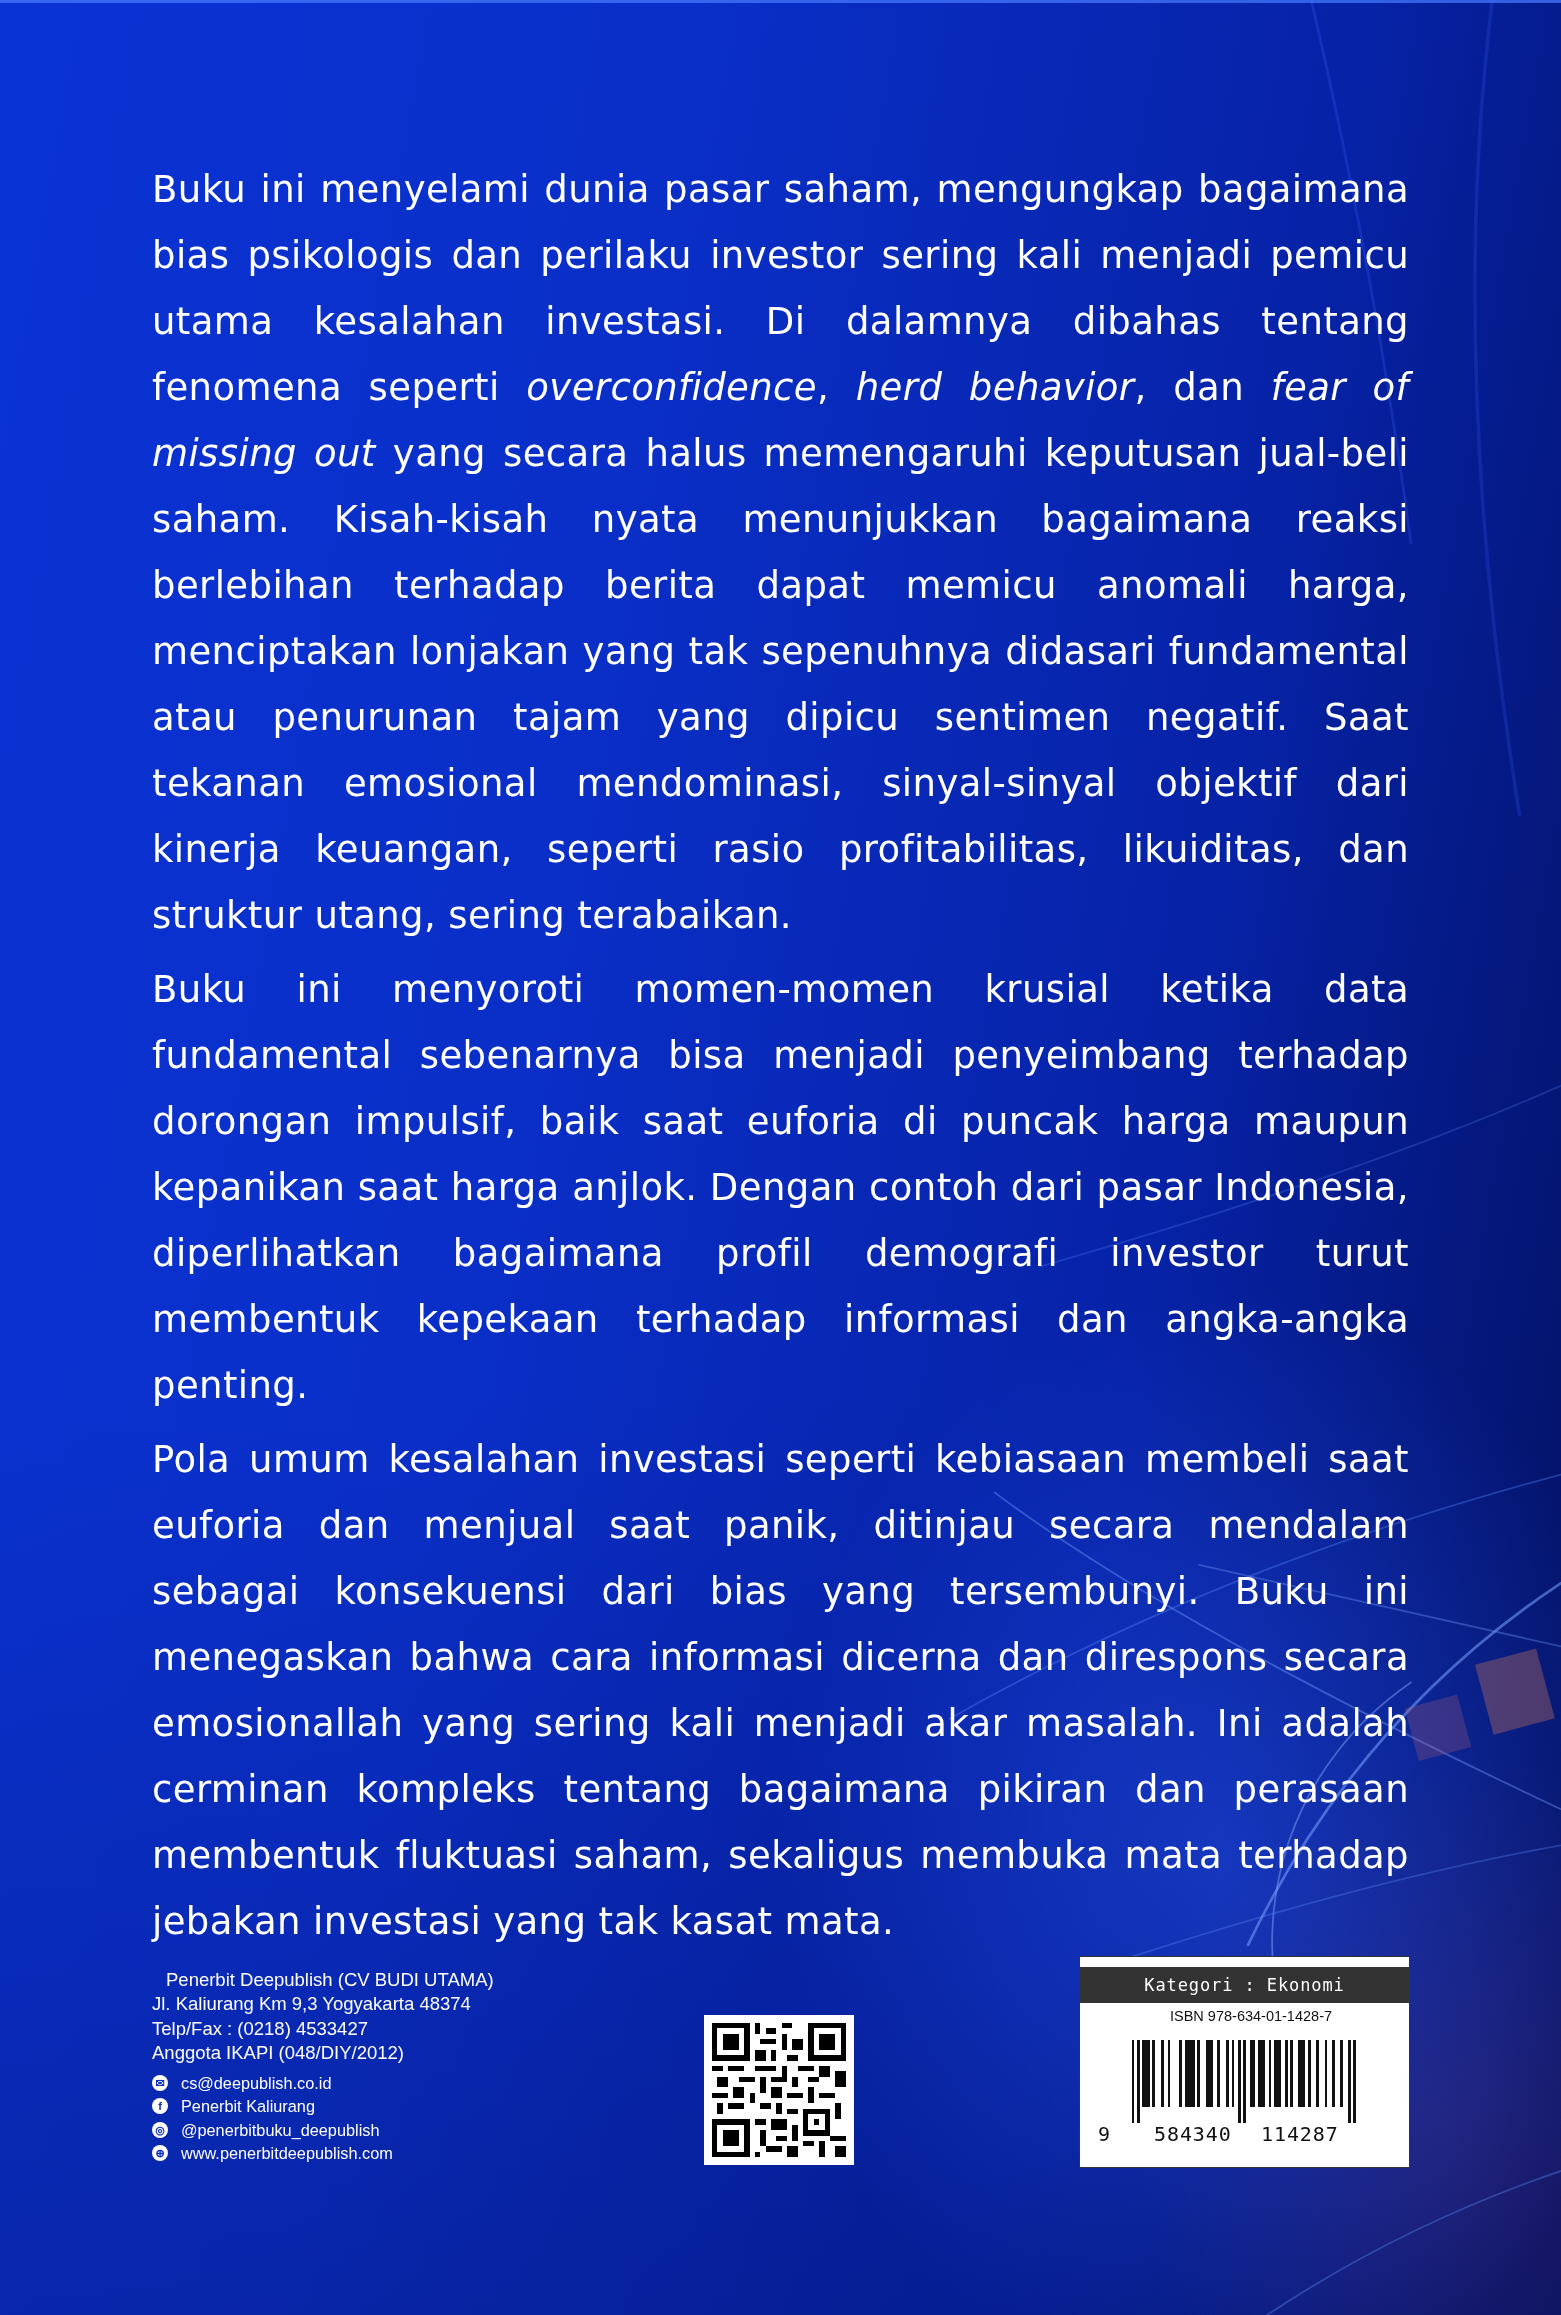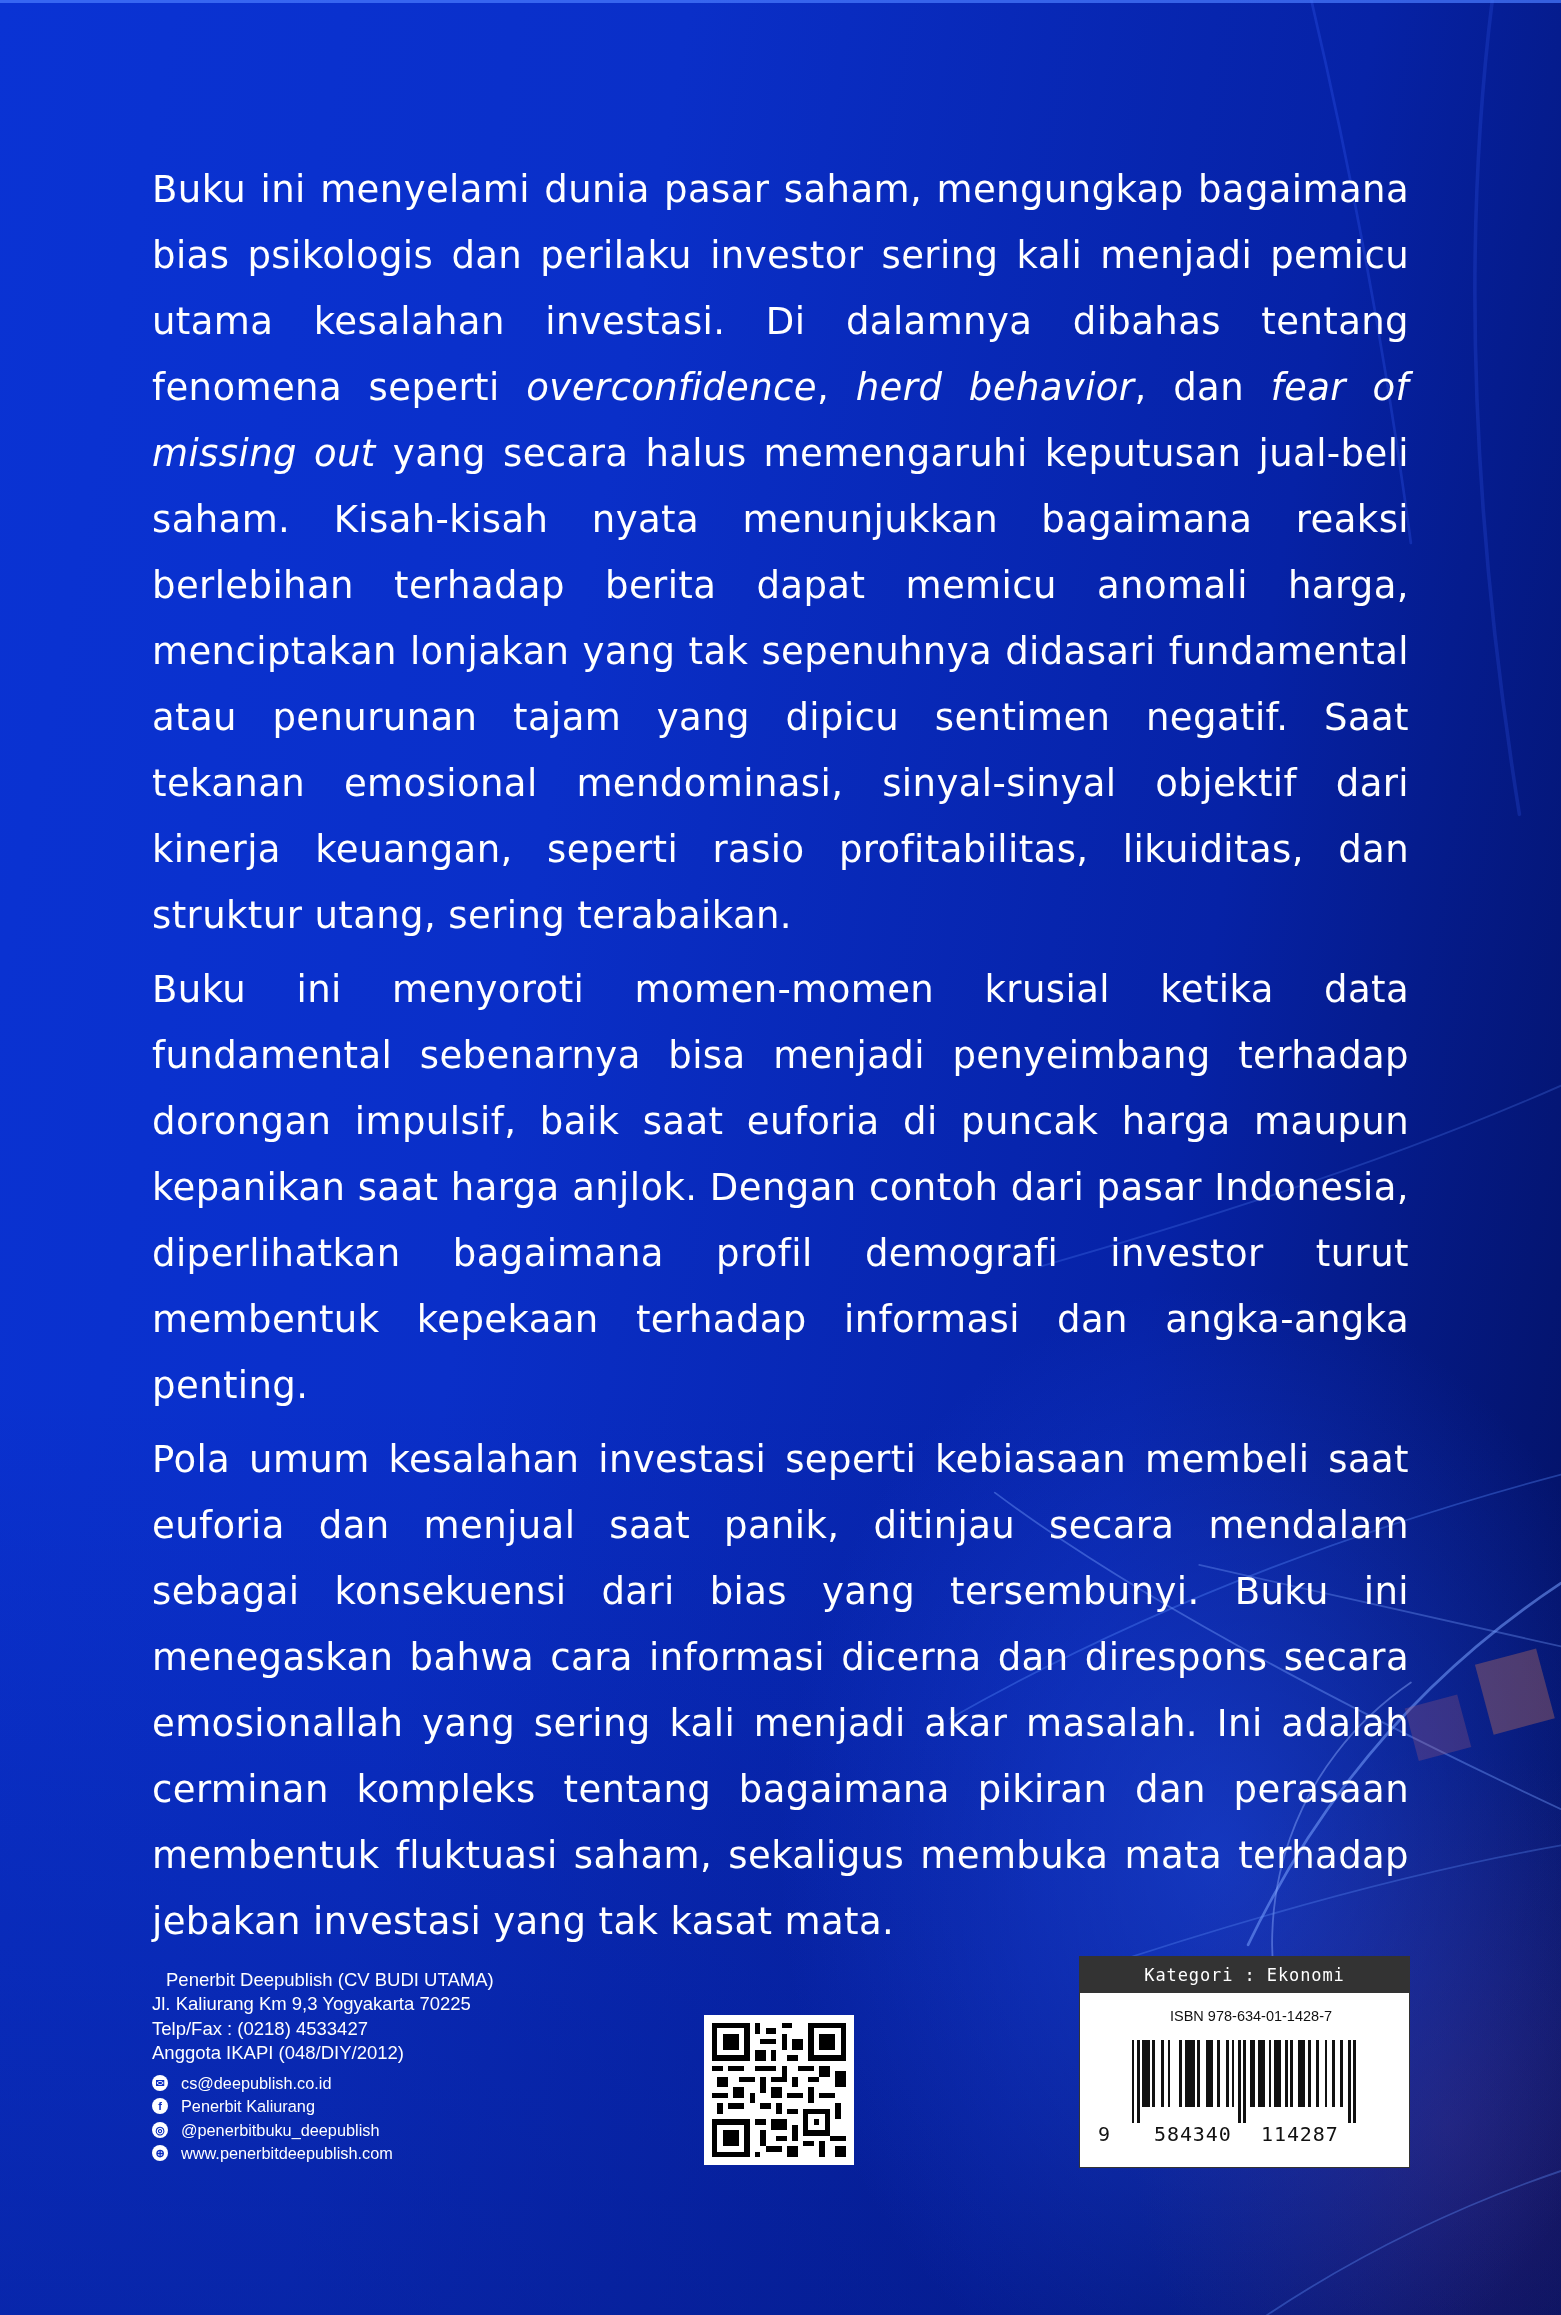--- a/index.html
+++ b/index.html
@@ -45,21 +45,21 @@
   }
   .qr svg { position: absolute; left: 8.1px; top: 8.1px; }
 
   .isbn-box {
     position: absolute; left: 1079px; top: 1956px; width: 329px; height: 210px;
     background: #ffffff; border: 0.9px solid #333;
   }
   .isbn-head {
     height: 36px; background: #333333; color: #ffffff;
     font-family: "DejaVu Sans Mono", monospace; font-size: 17px; letter-spacing: 0.9px;
-    display: flex; align-items: center; justify-content: center;
+    display: flex; align-items: center; justify-content: center; margin-top: 10px;
   }
   .isbn-text {
     position: absolute; top: 51px; left: 90px;
     font-family: Liberation Sans, sans-serif; font-size: 14.5px; color: #111;
   }
   .barcode { position: absolute; left: 51px; top: 83px; }
   .bc-digits {
     position: absolute; top: 165px; left: 18px; width: 289px;
     font-family: "DejaVu Sans Mono", monospace; font-size: 20px; color: #111;
   }
@@ -96,21 +96,21 @@
   <p>
     <span>Buku ini menyoroti momen-momen krusial ketika data fundamental sebenarnya bisa menjadi penyeimbang terhadap dorongan impulsif, baik saat euforia di puncak harga maupun kepanikan saat harga anjlok. Dengan contoh dari pasar Indonesia, diperlihatkan bagaimana profil demografi investor turut membentuk kepekaan terhadap informasi dan angka-angka penting.</span>
   </p>
   <p>
     <span>Pola umum kesalahan investasi seperti kebiasaan membeli saat euforia dan menjual saat panik, ditinjau secara mendalam sebagai konsekuensi dari bias yang tersembunyi. Buku ini menegaskan bahwa cara informasi dicerna dan direspons secara emosionallah yang sering kali menjadi akar masalah. Ini adalah cerminan kompleks tentang bagaimana pikiran dan perasaan membentuk fluktuasi saham, sekaligus membuka mata terhadap jebakan investasi yang tak kasat mata.</span>
   </p>
 </div>
 
 <div class="publisher">
   <div class="pub-name">Penerbit Deepublish (CV BUDI UTAMA)</div>
-  <div>Jl. Kaliurang Km 9,3 Yogyakarta 70225</div>
+  <div>Jl. Kaliurang Km 9,3 Yogyakarta 48374</div>
   <div>Telp/Fax : (0218) 4533427</div>
   <div>Anggota IKAPI (048/DIY/2012)</div>
   <div class="contacts">
     <div class="contact">
       <span class="ic">✉</span>
       <span>cs@deepublish.co.id</span>
     </div>
     <div class="contact">
       <span class="ic">f</span>
       <span>Penerbit Kaliurang</span>

